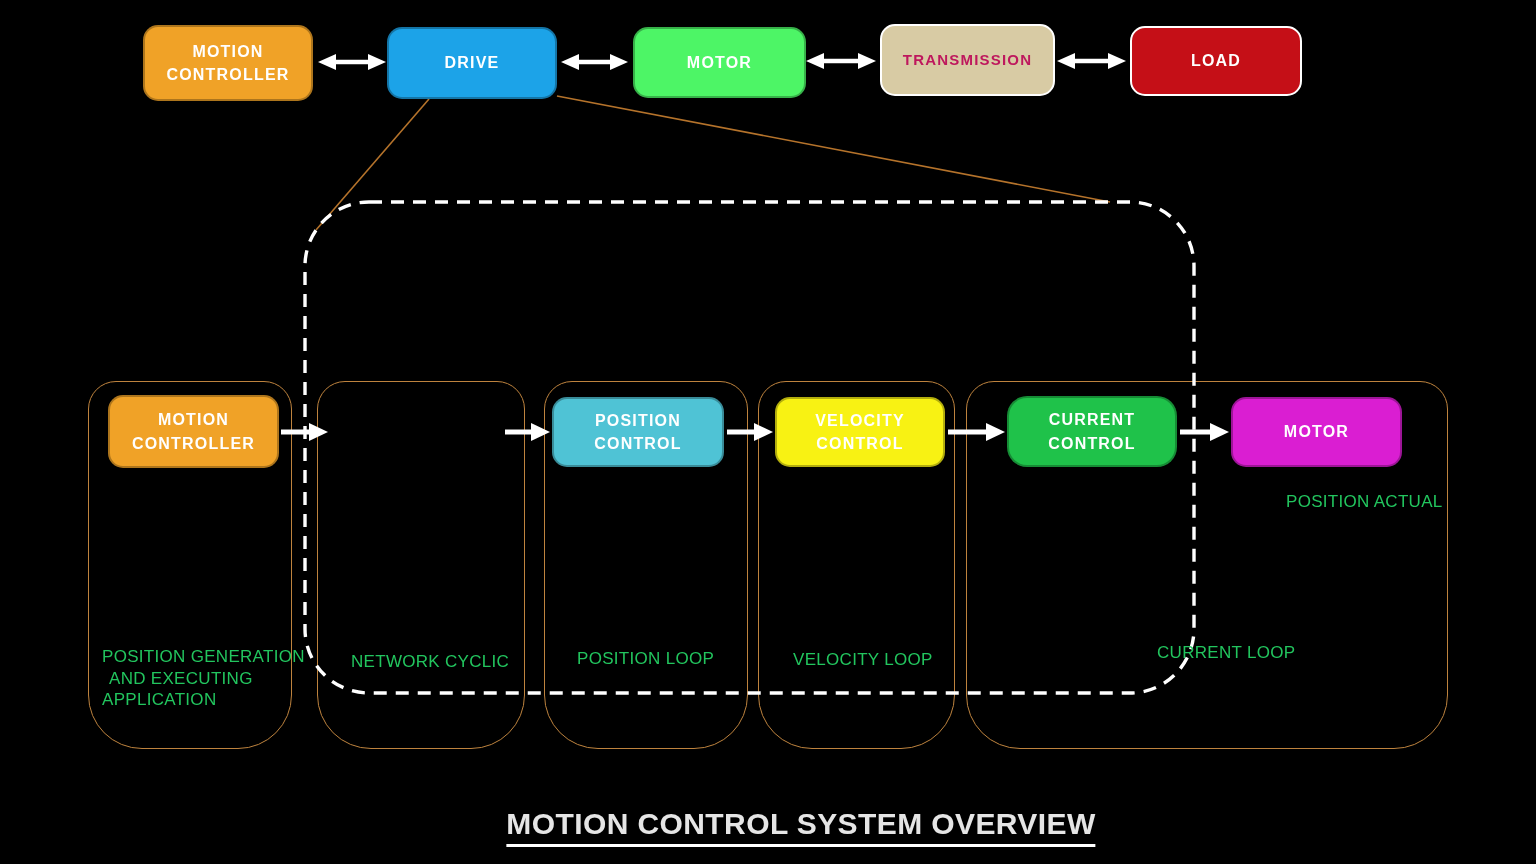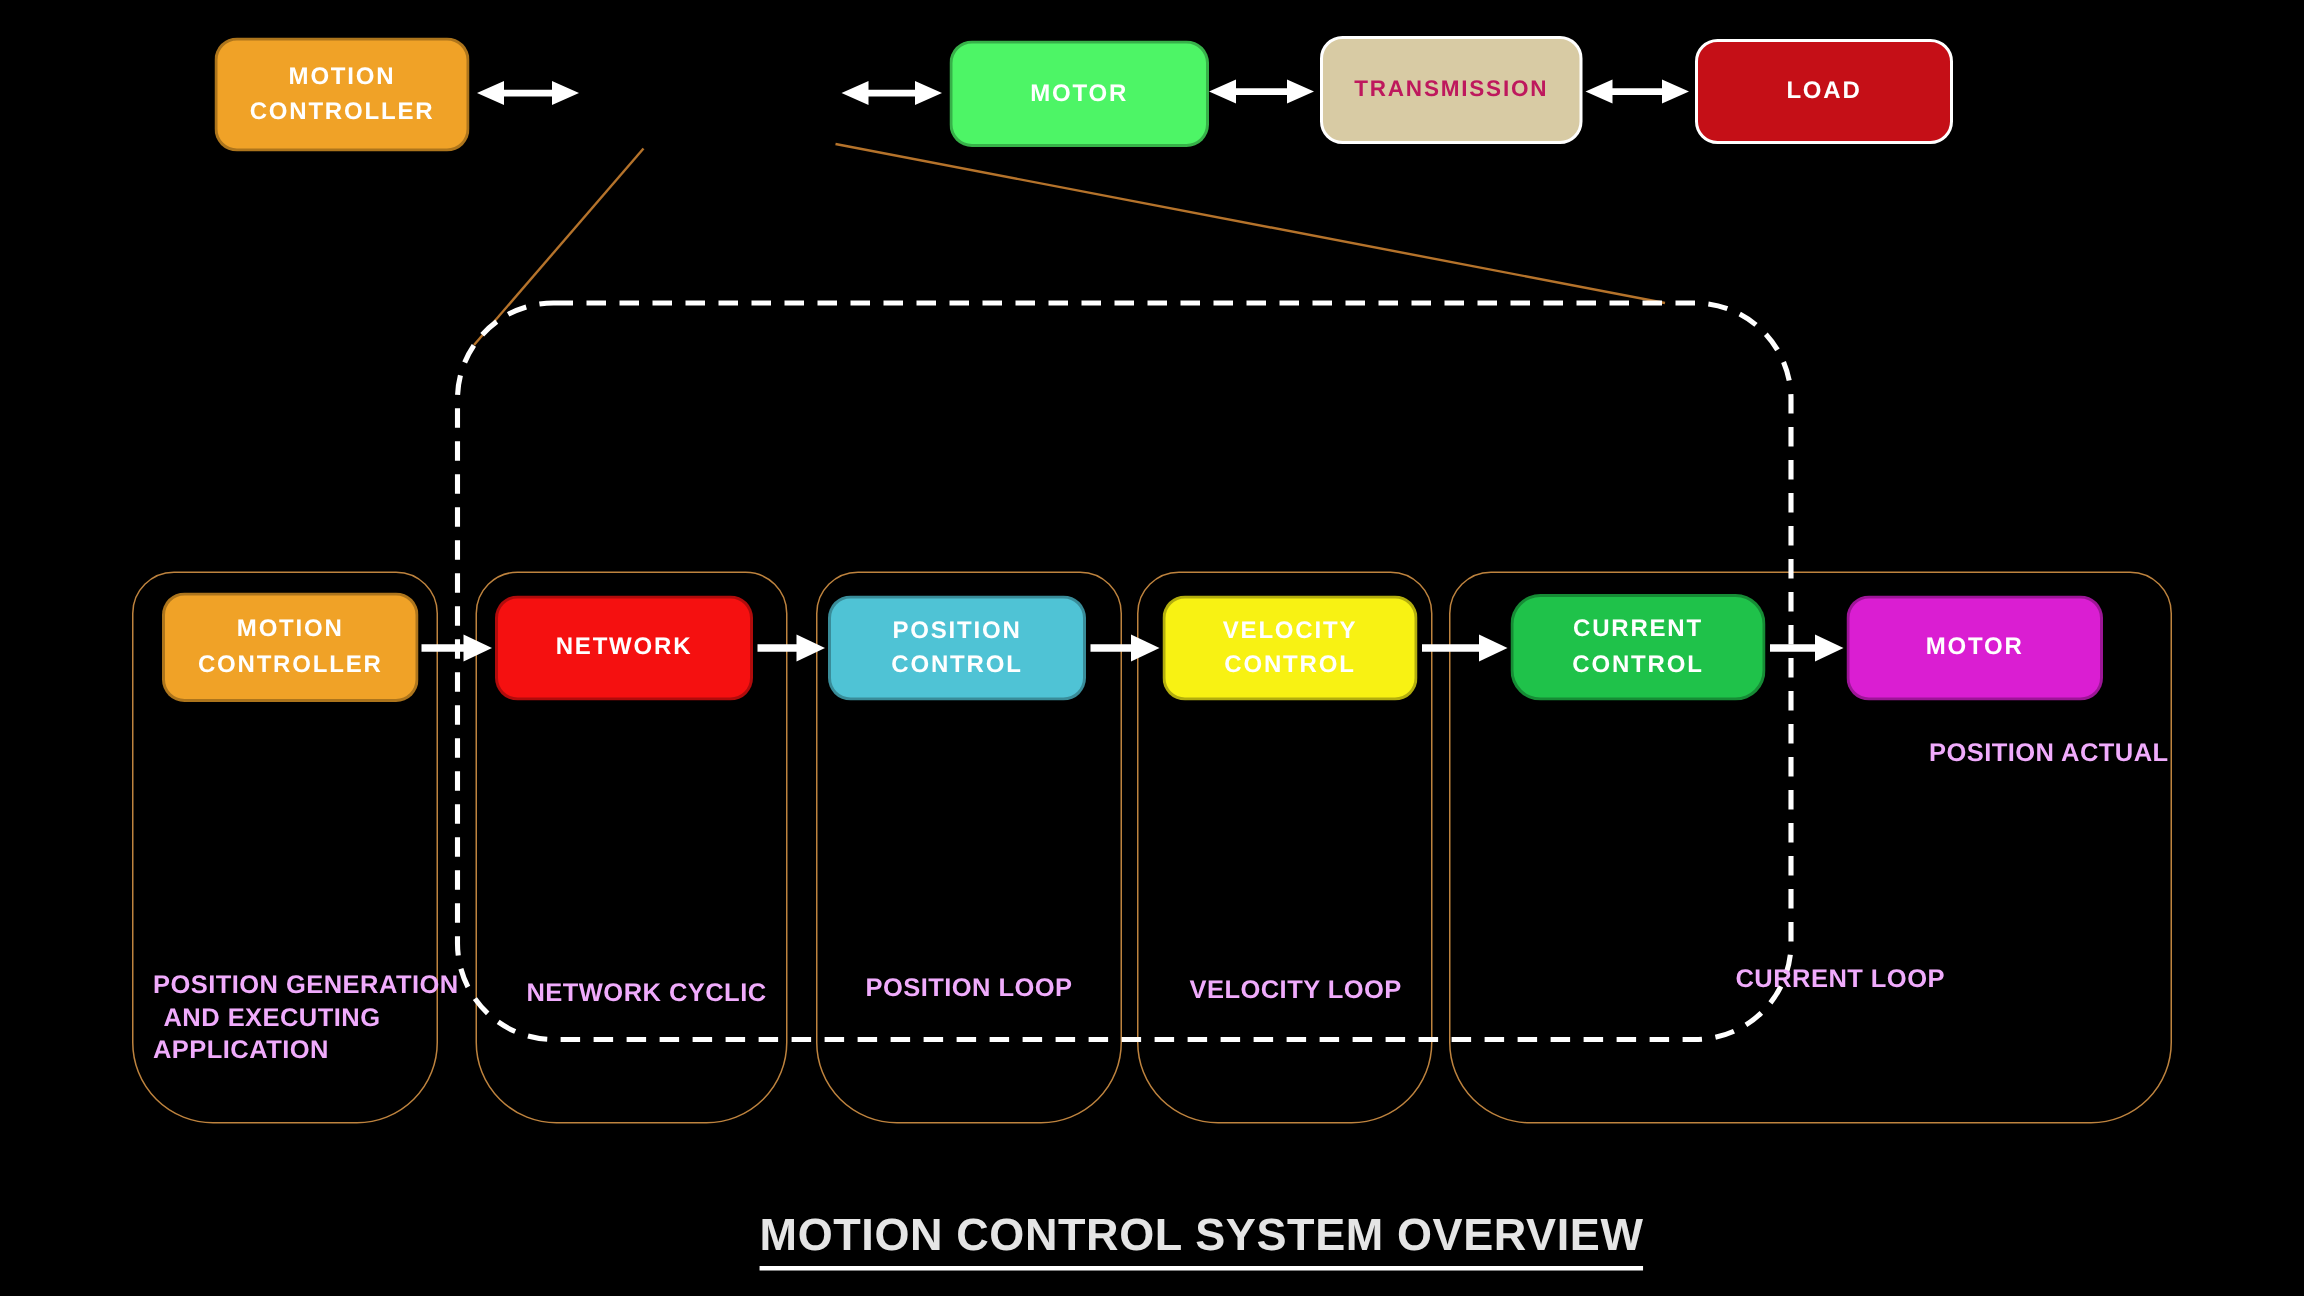--- a/index.html
+++ b/index.html
@@ -18,21 +18,21 @@
   .box.white-border{border:2px solid #ffffff;}
   .box.tight{padding:0 5px;}
   .box.cream-text{color:#be185d;}
   
   .bracket{
     position:absolute;top:381px;height:368px;box-sizing:border-box;
     border:1.6px solid #BE833E;border-radius:28px 28px 54px 54px;background:transparent;
   }
   
   .note{
-    position:absolute;color:#f0abfc;font-weight:bold;font-size:17px;letter-spacing:0.3px;
+    position:absolute;color:#22c55e;font-weight:normal;font-size:17px;letter-spacing:0.3px;
     white-space:nowrap;
   }
   .note-block{line-height:21.5px;}
   .note-block .indent{padding-left:7px;}
   
   .title{
     position:absolute;left:801px;top:807px;transform:translateX(-50%);
     color:#e5e5e5;font-weight:bold;font-size:30px;letter-spacing:0.4px;white-space:nowrap;
     border-bottom:3px solid #fff;padding-bottom:3px;
   }
@@ -96,35 +96,35 @@
     </g>
     <g fill="#FFFFFF" stroke="#FFFFFF">
       <line x1="1180" y1="432" x2="1211" y2="432" stroke-width="5"></line>
       <polygon points="1229,432 1210,423 1210,441" stroke="none"></polygon>
     </g>
   </svg>
 
   <div class="box" style="left: 143px; top: 25px; width: 170px; height: 76px; background-color: rgb(240, 162, 39);">
     <span>MOTION CONTROLLER</span>
   </div>
+  <div class="box tight" style="left: 387px; top: 27px; width: 170px; height: 72px; background-color: rgb(28, 163, 232);">
+    <span>DRIVE</span>
+  </div>
   <div class="box tight" style="left: 633px; top: 27px; width: 173px; height: 71px; background-color: rgb(77, 245, 102);">
     <span>MOTOR</span>
   </div>
   <div class="box white-border tight cream-text" style="left: 880px; top: 24px; width: 175px; height: 72px; font-size: 15px; background-color: rgb(216, 203, 164);">
     <span>TRANSMISSION</span>
   </div>
   <div class="box white-border tight" style="left: 1130px; top: 26px; width: 172px; height: 70px; background-color: rgb(197, 15, 23); justify-content: center;">
     <span>LOAD</span>
   </div>
 
   <div class="box" style="left: 108px; top: 395px; width: 171px; height: 73px; background-color: rgb(240, 162, 39);">
     <span>MOTION CONTROLLER</span>
-  </div>
-  <div class="box tight" style="left: 330px; top: 397px; width: 172px; height: 70px; background-color: rgb(245, 16, 16);">
-    <span>NETWORK</span>
   </div>
   <div class="box" style="left: 552px; top: 397px; width: 172px; height: 70px; background-color: rgb(79, 195, 213);">
     <span>POSITION CONTROL</span>
   </div>
   <div class="box" style="left: 775px; top: 397px; width: 170px; height: 70px; background-color: rgb(248, 242, 19);">
     <span>VELOCITY CONTROL</span>
   </div>
   <div class="box" style="left: 1007px; top: 396px; width: 170px; height: 71px; background-color: rgb(31, 194, 74); border-radius: 20px;">
     <span>CURRENT CONTROL</span>
   </div>

